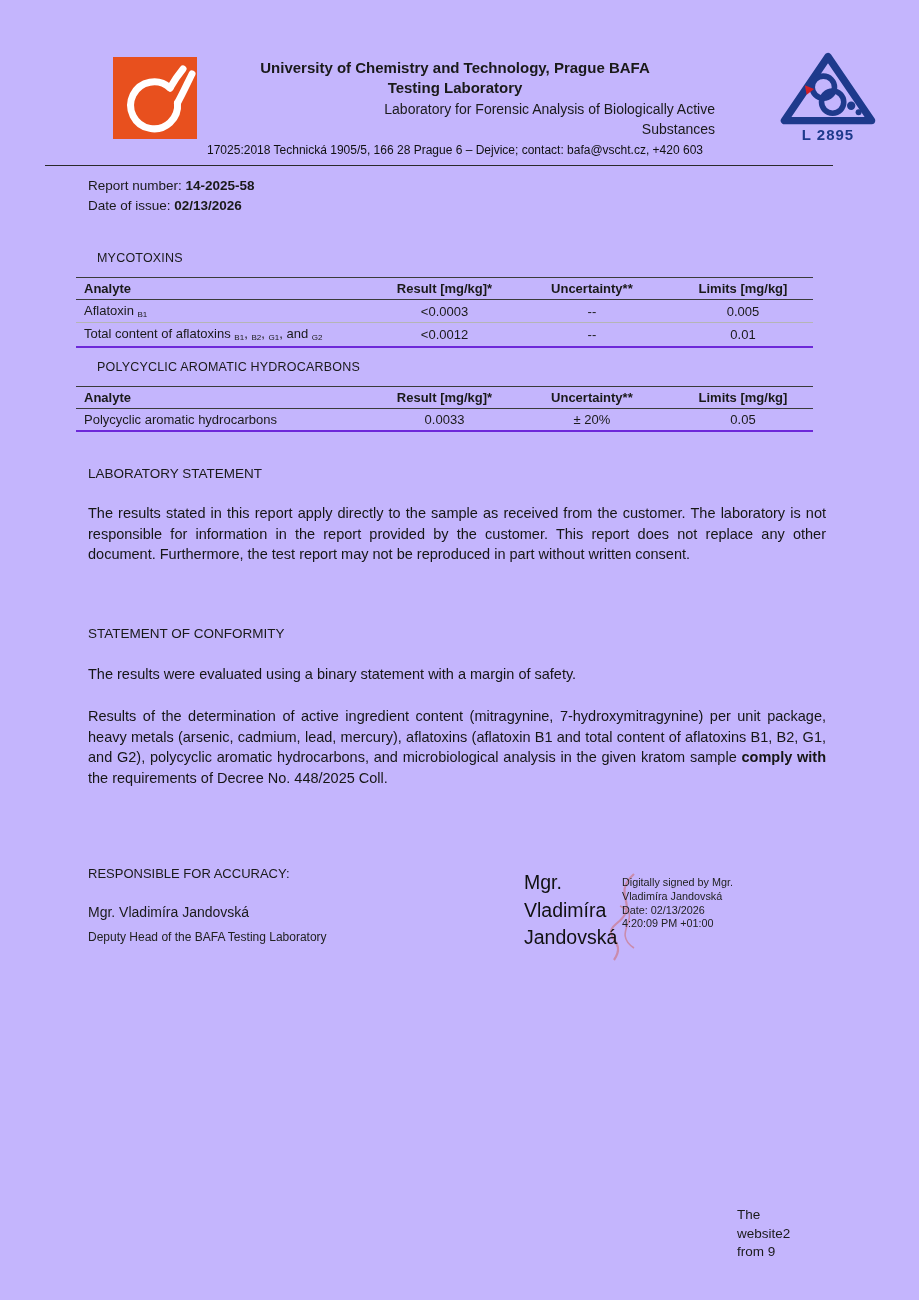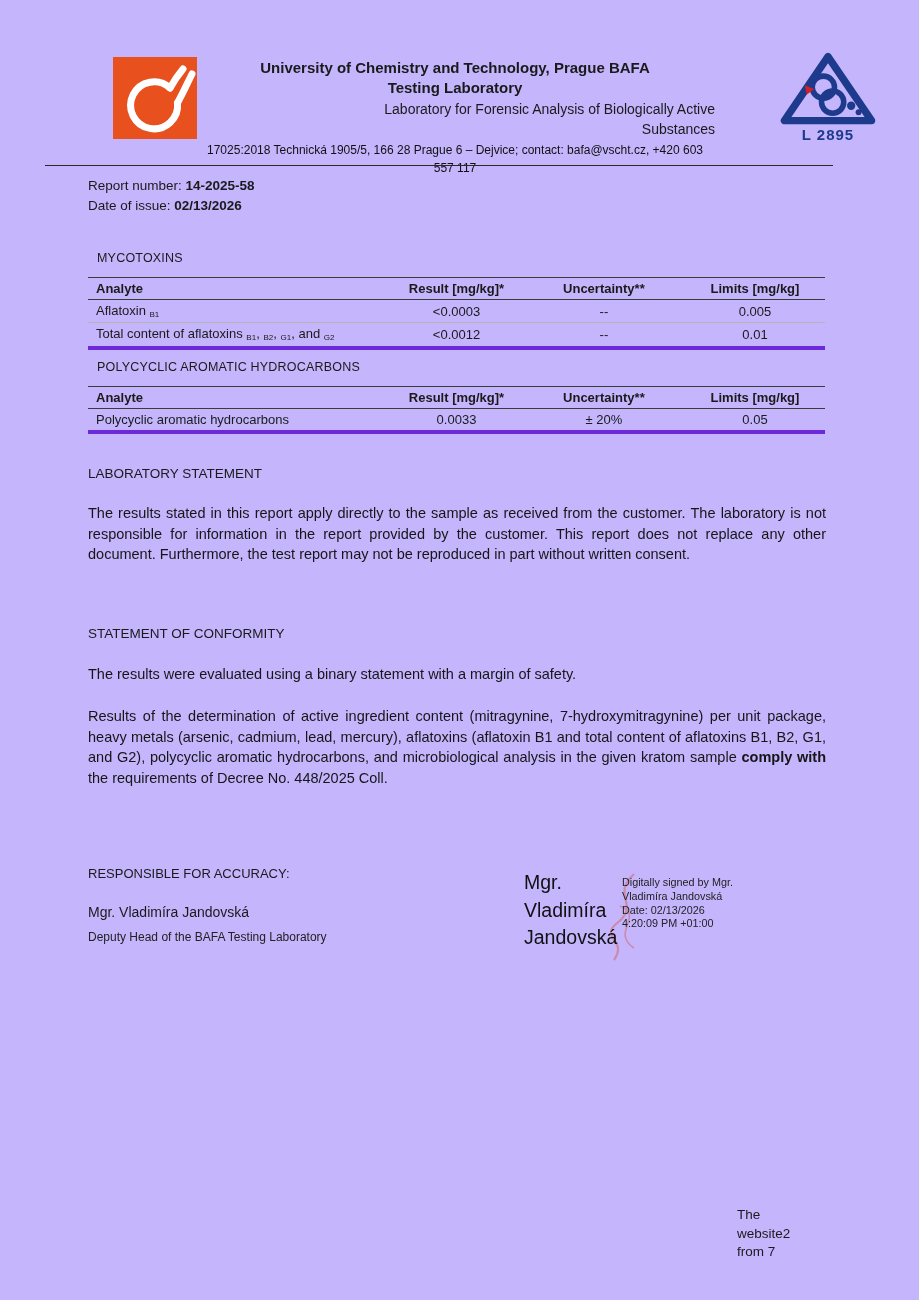--- a/index.html
+++ b/index.html
@@ -21,22 +21,22 @@
   .lab-block{margin-top:1px;text-align:right;}
   .accr-block{margin-top:3px;}
   .accr-line{font-size:12px;line-height:17.5px;color:#111;}
   .header-rule{position:absolute;left:45px;top:165px;width:788px;border-top:1.6px solid #2a2a2a;}
   .report-meta{position:absolute;left:88px;top:176px;font-size:13.5px;line-height:19.5px;}
   .report-meta b{font-weight:bold;}
   
   .sec-heading{position:absolute;font-size:12.5px;letter-spacing:.2px;color:#1a1a1a;}
   .stmt-heading{position:absolute;font-size:13.5px;color:#1a1a1a;}
   
-  .data-table{position:absolute;left:88px;width:737px;border-collapse:collapse;
-    border-top:1.4px solid #3a3a3a;border-bottom:4px solid #6d28d9;}
+  .data-table{position:absolute;left:76px;width:737px;border-collapse:collapse;
+    border-top:1.4px solid #3a3a3a;border-bottom:2px solid #6d28d9;}
   .data-table th{font-size:13px;font-weight:bold;padding:3px 8px 3px 8px;
     border-bottom:1.5px solid #3a3a3a;text-align:center;}
   .data-table td{font-size:13px;padding:3px 8px;text-align:center;}
   .data-table tr:not(:last-child) td{border-bottom:1px solid #b5b5b5;}
   .data-table th.col-analyte,.data-table td.col-analyte{text-align:left;}
   .col-analyte{width:41%;} .col-result{width:18%;} .col-unc{width:22%;} .col-lim{width:19%;}
   .data-table sub{font-size:.62em;vertical-align:-.3em;}
   
   .body-par{position:absolute;left:88px;width:738px;font-size:14.5px;line-height:20.6px;
     text-align:justify;color:#161616;}
@@ -70,21 +70,20 @@
 
   <div class="header-center">
     <div class="org-line">University of Chemistry and Technology, Prague BAFA</div>
     <div class="org-line">Testing Laboratory</div>
     <div class="lab-block">
       <div class="lab-line">Laboratory for Forensic Analysis of Biologically Active</div>
       <div class="lab-line">Substances</div>
     </div>
     <div class="accr-block">
       <div class="accr-line">17025:2018 Technická 1905/5, 166 28 Prague 6 – Dejvice; contact: bafa@vscht.cz, +420 603</div>
-      <div class="accr-line">557 117</div>
     </div>
   </div>
 
   <div class="cia-logo">
     <svg width="104" height="76" viewBox="0 0 110 82">
       <path d="M55 5 L8 74 L102 74 Z" fill="none" stroke="#1e3a8c" stroke-width="8" stroke-linejoin="round"></path>
       <circle cx="50" cy="38" r="12" fill="none" stroke="#1e3a8c" stroke-width="6"></circle>
       <circle cx="60" cy="54" r="12" fill="none" stroke="#1e3a8c" stroke-width="6"></circle>
       <path d="M30 36 L40 40 L32 46 Z" fill="#d22027"></path>
       <circle cx="80" cy="58" r="4.5" fill="#1e3a8c"></circle>
@@ -171,16 +170,16 @@
   <div class="sig-small">
     <div>Digitally signed by Mgr.</div>
     <div>Vladimíra Jandovská</div>
     <div>Date: 02/13/2026</div>
     <div>4:20:09 PM +01:00</div>
   </div>
 
   <div class="footer-page">
     <div>The</div>
     <div>website2</div>
-    <div>from 7</div>
+    <div>from 9</div>
   </div>
 
 </div>
 
 </body></html>

